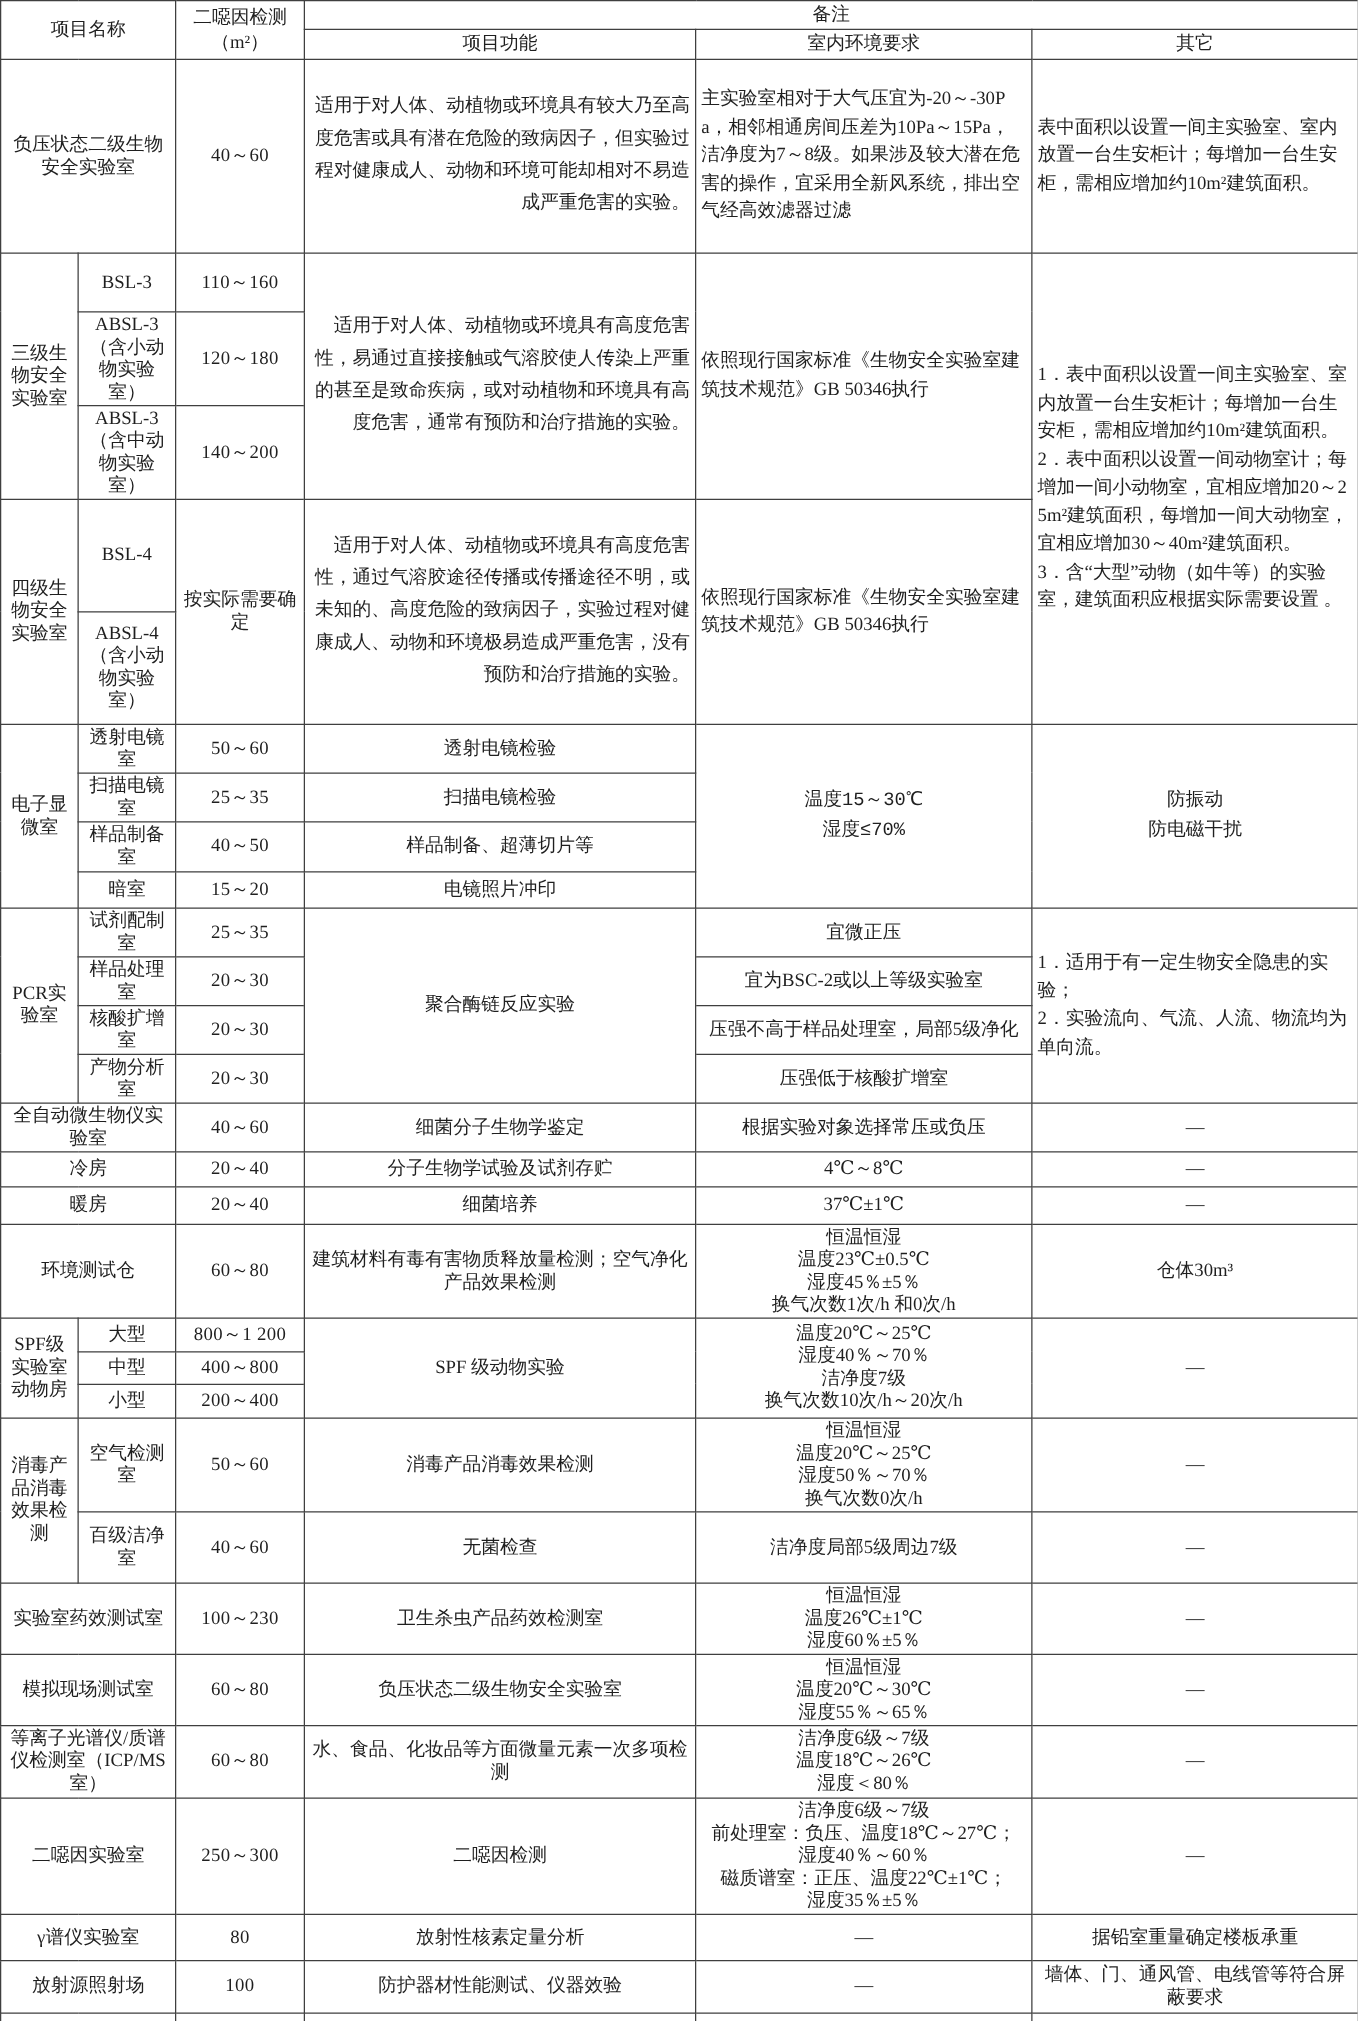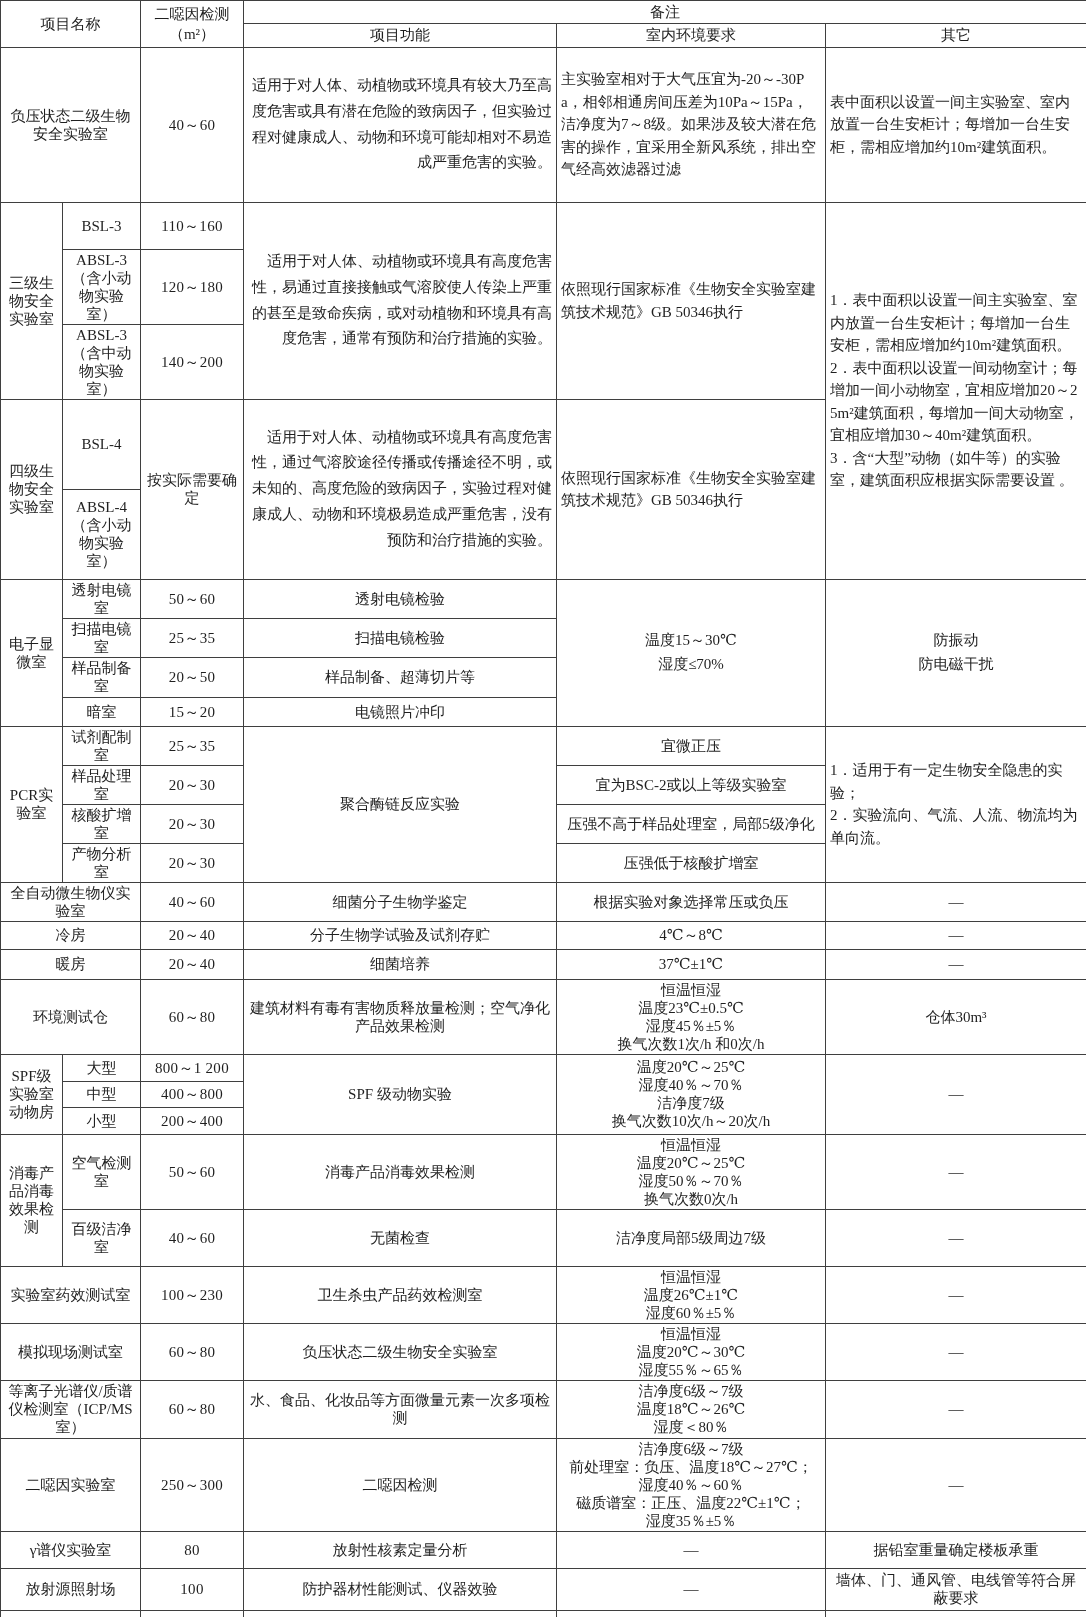--- a/index.html
+++ b/index.html
@@ -5,21 +5,21 @@
   html,body{margin:0;padding:0;background:#fff;}
   .wrap{width:1086px;margin:0;}
   table{border-collapse:collapse;table-layout:fixed;width:1086px;
         font-family:"Liberation Serif","DejaVu Serif",serif;color:#1f1f1f;}
   td{border:1px solid #3f3f3f;text-align:center;vertical-align:middle;
      padding:1px 4px;font-size:15px;line-height:1.2;white-space:pre-line;
      overflow:hidden;word-break:break-all;}
   td.hdr{font-size:15px;line-height:1.35;}
   td.para{text-align:left;line-height:1.5;margin-top:20px;}
   td.para-lg{text-align:right;line-height:1.72;}
-  td.lh15{line-height:1.55;}
+  td.lh15{line-height:1.55;font-family:Liberation Mono, monospace;}
   td.num{letter-spacing:.3px;}
 </style>
 </head>
 <body>
 
 <div class="wrap">
 <table>
   <colgroup>
     <col style="width:62px">
         <col style="width:78px">
@@ -90,21 +90,21 @@
       <td class="lh15" rowspan="4">防振动
 防电磁干扰</td>
     </tr>
     <tr style="height:33px">
       <td>扫描电镜室</td>
       <td class="num">25～35</td>
       <td>扫描电镜检验</td>
     </tr>
     <tr style="height:40px">
       <td>样品制备室</td>
-      <td class="num">20～50</td>
+      <td class="num">40～50</td>
       <td>样品制备、超薄切片等</td>
     </tr>
     <tr style="height:29px">
       <td>暗室</td>
       <td class="num">15～20</td>
       <td>电镜照片冲印</td>
     </tr>
 
     <tr style="height:36px">
       <td rowspan="4">PCR实验室</td>

